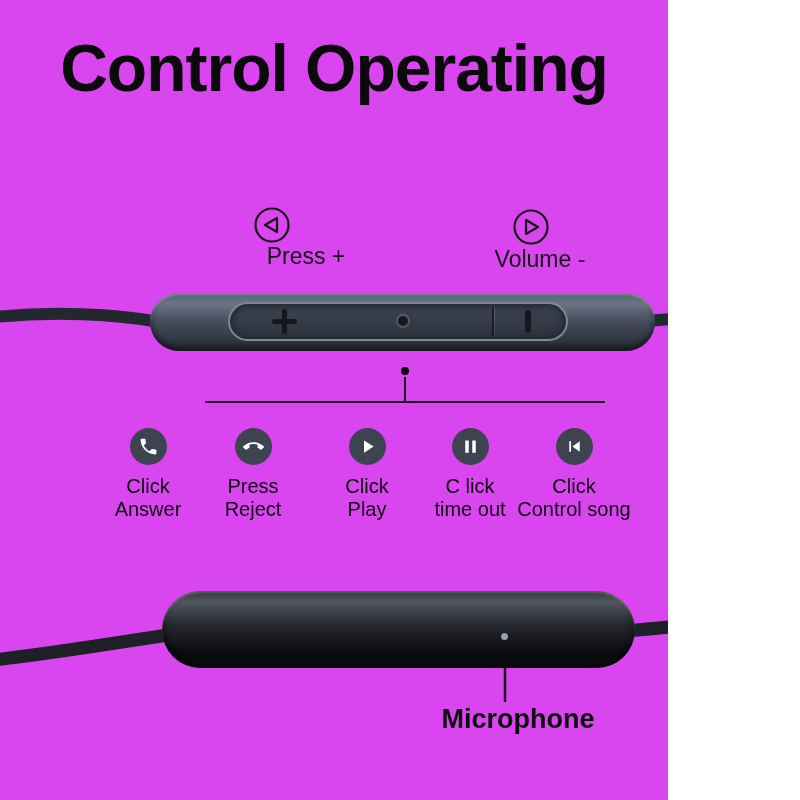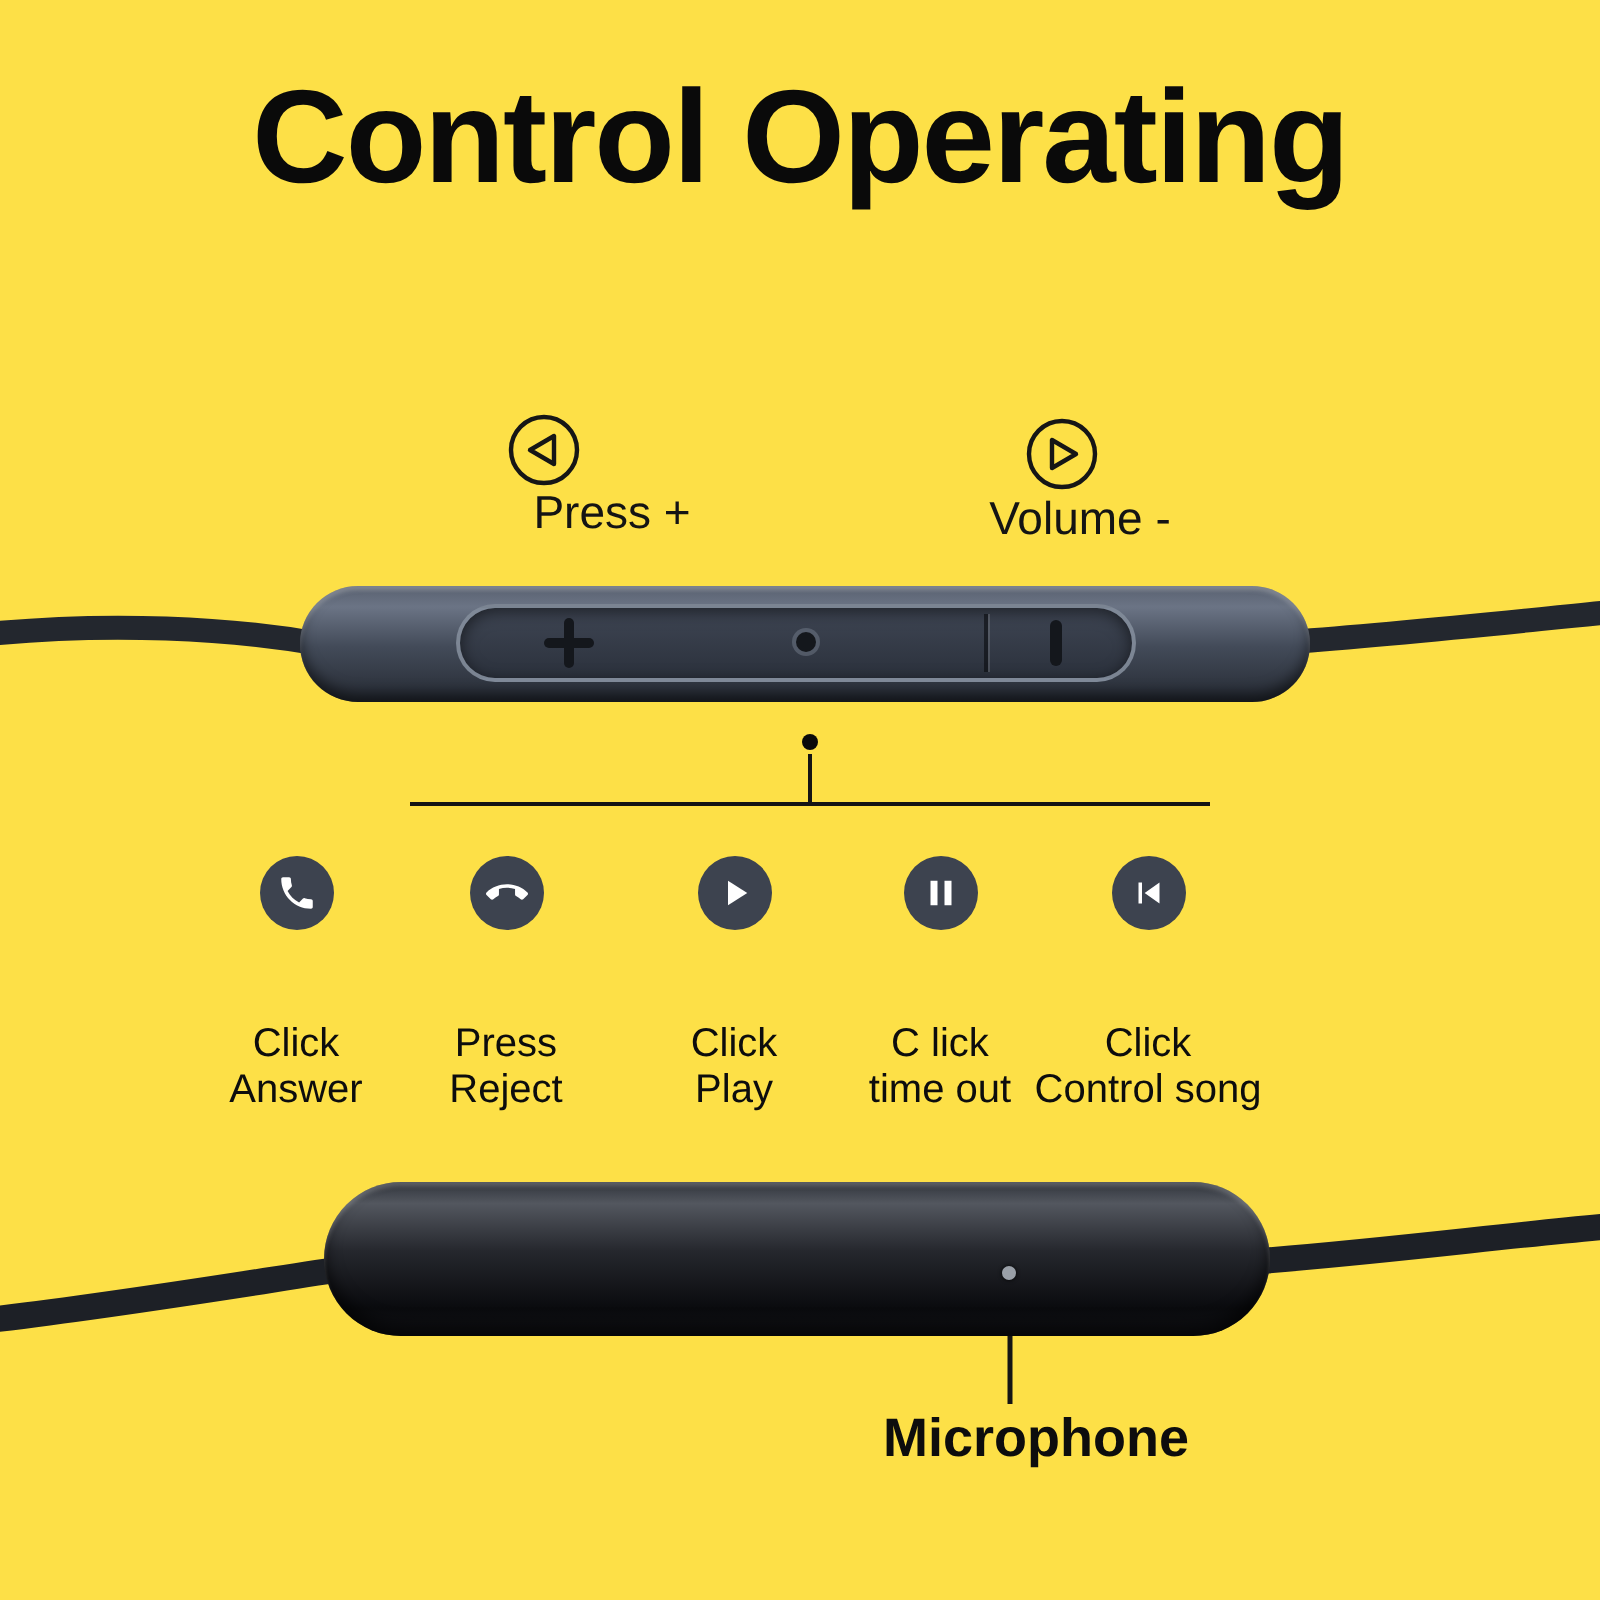--- a/index.html
+++ b/index.html
@@ -1,17 +1,17 @@
 <!DOCTYPE html>
 <html><head>
 <meta charset="utf-8">
 <style>
   html,body { margin:0; padding:0; background:#fff; }
   .page {
-    position:relative; width:800px; height:800px; background:#fde047;
+    position:relative; width:668px; height:800px; background:#d946ef;
     overflow:hidden; font-family:"Liberation Sans", sans-serif; color:#111;
   }
   .title {
     position:absolute; top:30px; left:0; width:100%; text-align:center;
     font-size:66px; font-weight:bold; letter-spacing:-1px; color:#0a0a0a;
   }
   .vol-icon { position:absolute; width:38px; height:38px; }
   .vol-icon svg { display:block; width:100%; height:100%; }
   .vol-label { position:absolute; width:170px; text-align:center; font-size:23px; color:#141414; }
 
@@ -34,21 +34,21 @@
   .center-hole {
     position:absolute; left:168px; top:12px; width:10px; height:10px; border-radius:50%;
     background:#14171c; box-shadow:0 0 0 2px rgba(130,140,155,.4);
   }
   .panel-divider { position:absolute; left:262px; top:3px; width:2px; height:29px;
     background:rgba(8,10,14,.6); box-shadow:1px 0 0 rgba(255,255,255,.14); }
   .minus-bar { position:absolute; left:295px; top:6px; width:6px; height:23px; background:#14171c; border-radius:3px; }
 
   .remote-dot { position:absolute; left:401px; top:367px; width:8px; height:8px; border-radius:50%; background:#0a0a0a; }
 
-  .fn-item { position:absolute; top:428px; width:140px; display:flex; flex-direction:column; align-items:center;gap:36px; }
+  .fn-item { position:absolute; top:428px; width:140px; display:flex; flex-direction:column; align-items:center; }
   .fn-circle {
     width:37px; height:37px; border-radius:50%; background:#3d434f;
     display:flex; align-items:center; justify-content:center; flex:0 0 auto;
   }
   .fn-circle svg { width:21px; height:21px; fill:#ffffff; display:block; }
   .fn-label { margin-top:10px; font-size:20px; line-height:23px; text-align:center; color:#0d0d0d; }
 
   .mic-body {
     position:absolute; left:162px; top:591px; width:473px; height:77px; border-radius:39px;
     background:linear-gradient(180deg,#31353c 0%,#53575f 14%,#25272d 45%,#0a0b0e 82%,#121317 100%);

